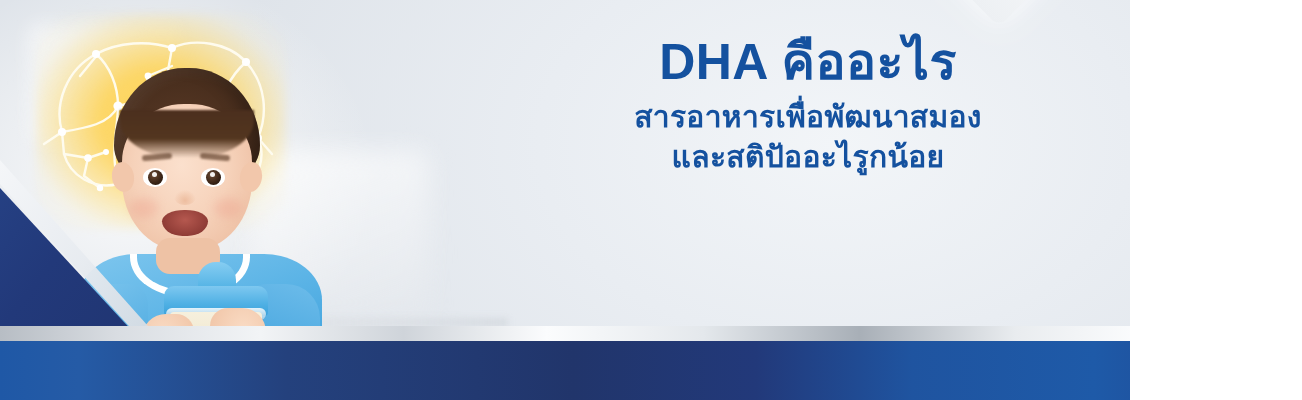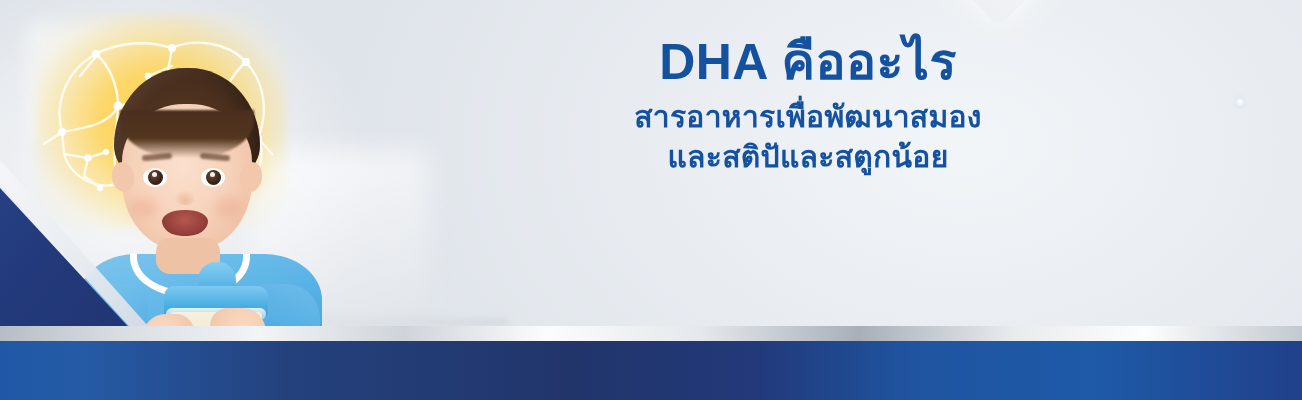--- a/index.html
+++ b/index.html
@@ -1,19 +1,19 @@
 <!DOCTYPE html>
 <html><head>
 <meta charset="utf-8">
 <style>
   html,body{margin:0;padding:0;background:#fff;}
   *{box-sizing:border-box;}
   .banner{
     position:relative;
-    width:1302px;height:400px;
+    width:1130px;height:400px;
     overflow:hidden;
     font-family:"Liberation Sans","DejaVu Sans",sans-serif;
   }
 
   
   .bg-base{
     position:absolute;inset:0;
     background:
       radial-gradient(ellipse 620px 420px at 74% 36%, #f2f5f8 0%, #e9edf2 48%, #dfe4ea 100%),
       linear-gradient(105deg,#f4f6f8 0%,#eceff3 38%,#e6eaef 62%,#dadfe6 100%);
@@ -299,16 +299,16 @@
 
   <div class="wedge-edge"></div>
   <div class="wedge"></div>
 
   <div class="silver-bar"></div>
   <div class="navy-band"></div>
 
   <div class="copy">
     <h1 class="h1">DHA คืออะไร</h1>
     <div class="h2">สารอาหารเพื่อพัฒนาสมอง</div>
-    <div class="h2">และสติปัและสตูกน้อย</div>
+    <div class="h2">และสติปัออะไรูกน้อย</div>
   </div>
 
 </div>
 
 </body></html>

